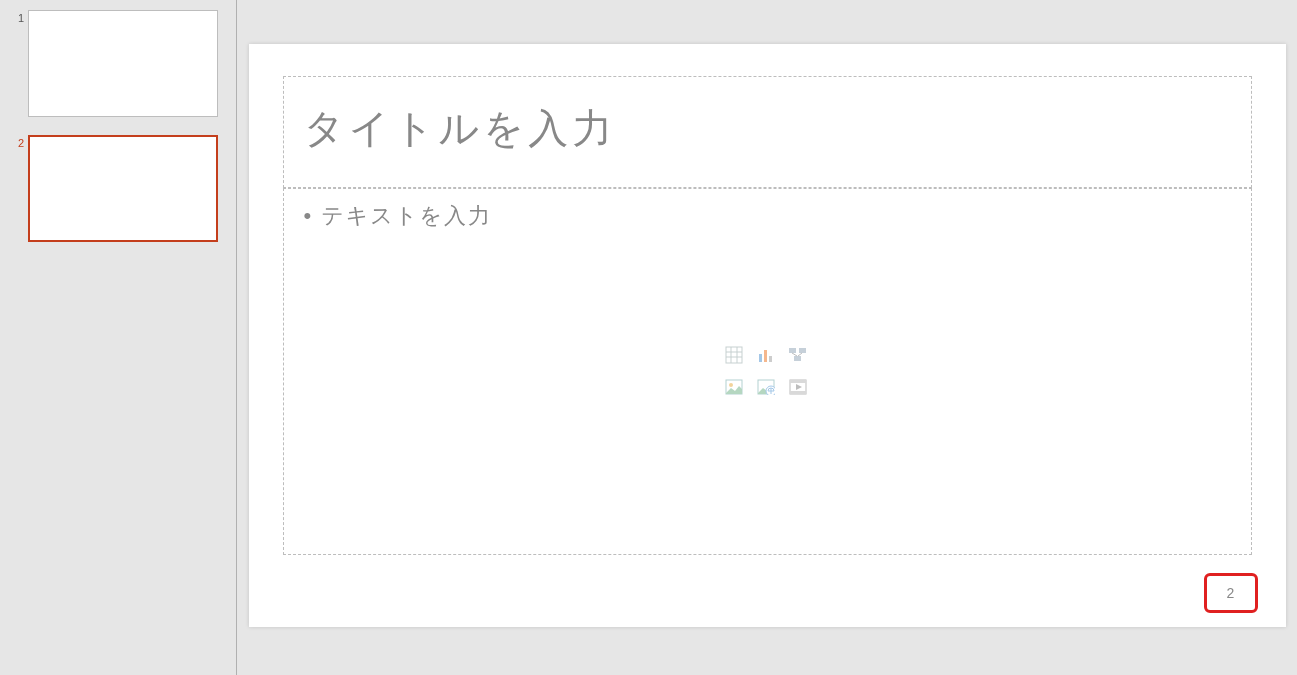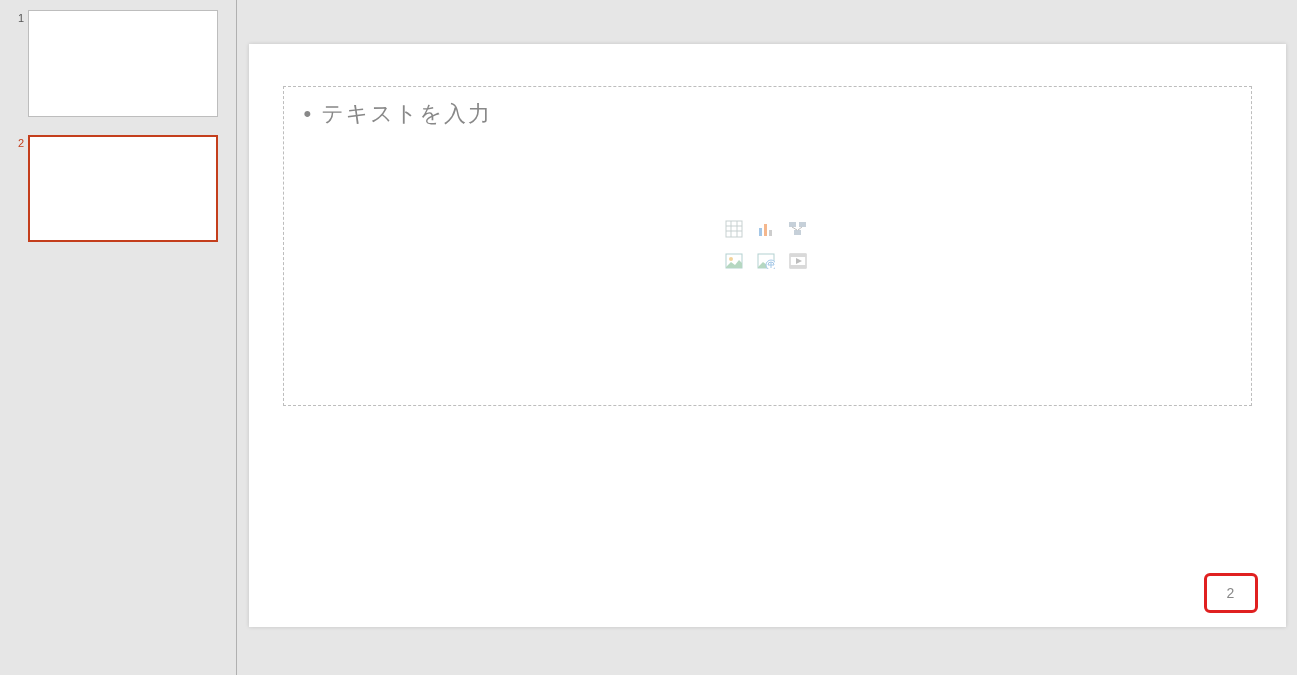--- a/index.html
+++ b/index.html
@@ -65,22 +65,21 @@
     height: 112px;
     padding: 24px 20px 0 20px;
   }
   .title-text {
     font-size: 40px;
     font-weight: 300;
     color: #888;
     letter-spacing: 4px;
   }
   .content-ph {
-    margin-top: 10px;
-    height: 320px;
+    height: 367px;
     padding: 12px 20px 0 20px;
   }
   .bullet-text {
     font-size: 22px;
     color: #888;
     font-weight: 300;
     letter-spacing: 2px;
   }
   .content-icons {
     position: absolute;
@@ -126,20 +125,23 @@
   </div>
   <div class="thumb-row">
     <div class="thumb-num active">2</div>
     <div class="thumb active"></div>
   </div>
 </div>
 
 <div class="editor">
   <div class="slide">
 
+    <div class="placeholder title-ph">
+      <div class="title-text">タイトルを入力</div>
+    </div>
 
     <div class="placeholder content-ph">
       <div class="bullet-text">• テキストを入力</div>
 
       <div class="content-icons">
         <div class="ic">
           <svg width="18" height="18" viewBox="0 0 18 18">
             <rect x="1" y="1" width="16" height="16" fill="none" stroke="#9aa" stroke-width="1"></rect>
             <line x1="1" y1="6" x2="17" y2="6" stroke="#9aa"></line>
             <line x1="1" y1="11" x2="17" y2="11" stroke="#9aa"></line>

